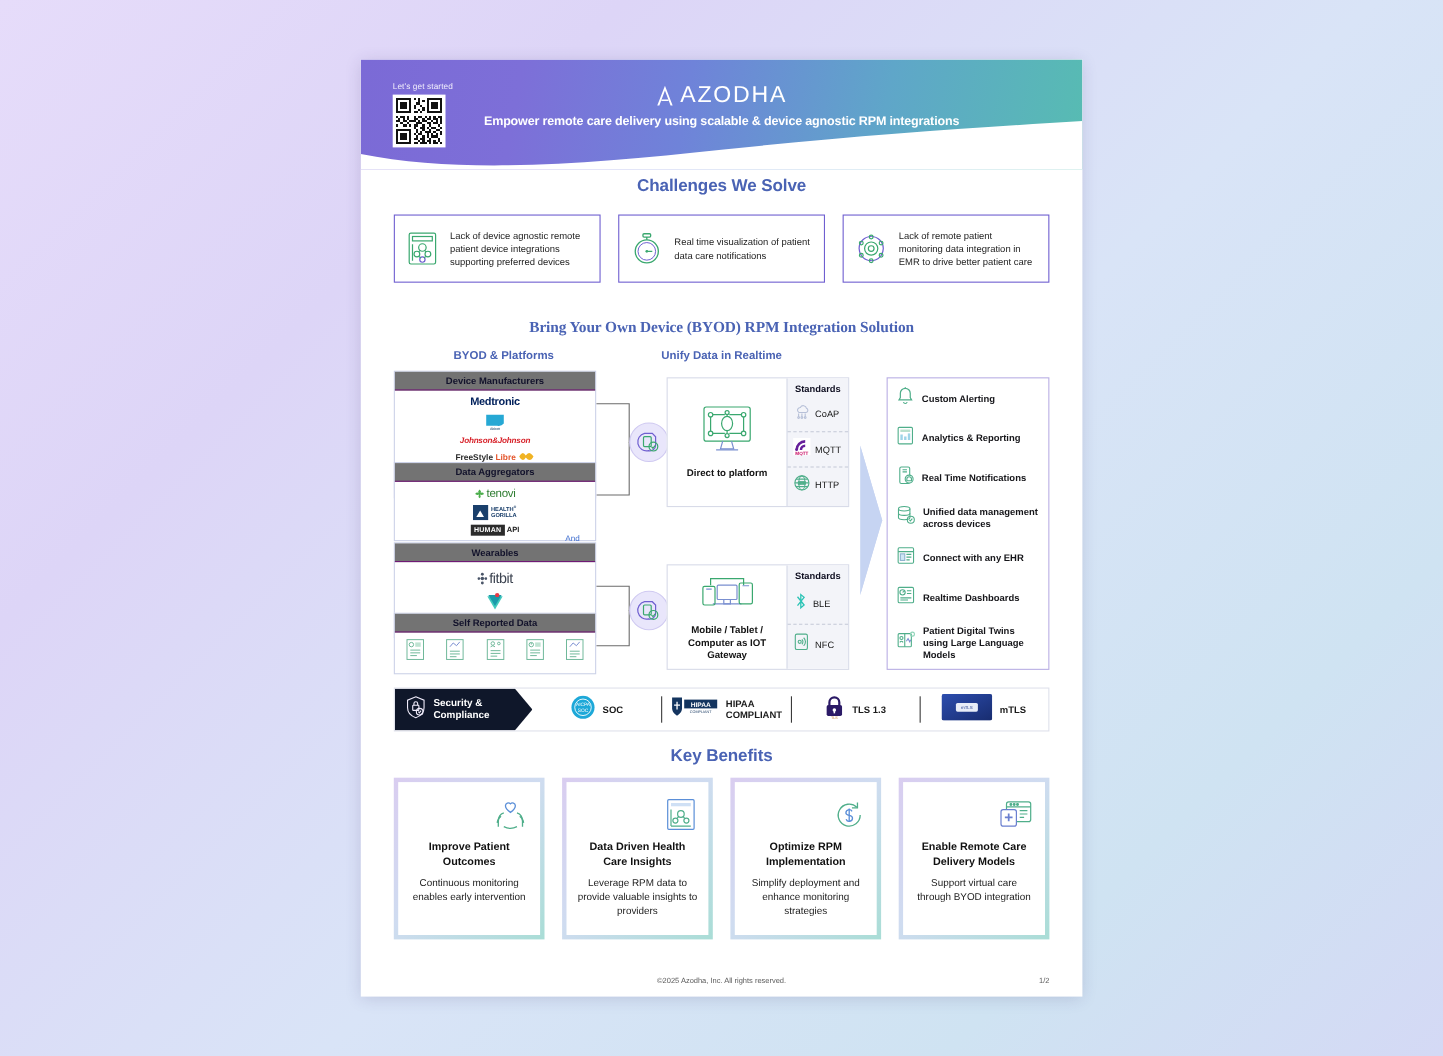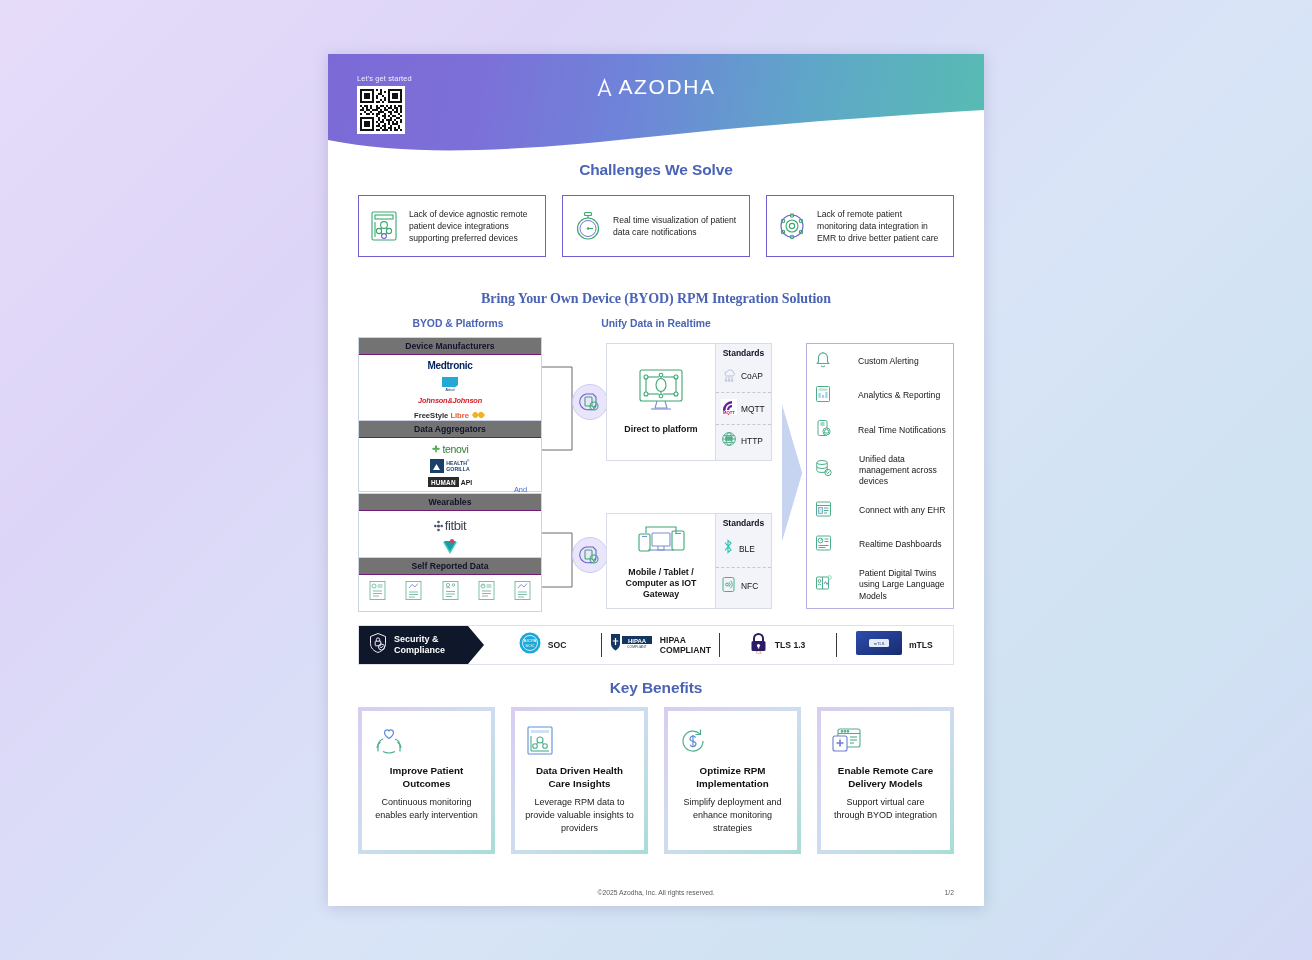--- a/index.html
+++ b/index.html
@@ -155,21 +155,21 @@
   
   .rpanel {
     position: absolute; right: 0; top: 6px;
     width: 148px; height: 266px;
     border: 1px solid #b9aee4; background: #fff;
     padding: 7px 7px 6px 8px;
     display: flex; flex-direction: column; justify-content: space-between;
   }
   .rrow { display: flex; align-items: center; gap: 7px; }
   .rrow .rtext {
-    font-size: 8.6px; font-weight: normal; color: #16161a; line-height: 1.3; margin-left: 20px;
+    font-size: 8.6px; font-weight: bold; color: #16161a; line-height: 1.3;
   }
 
   
   .wires { position: absolute; inset: 0; pointer-events: none; }
 
   
   .secbar {
     position: relative;
     margin: 8px 30px 0 30px;
     height: 40px;
@@ -201,21 +201,21 @@
     display: flex; gap: 16px;
     margin: 10px 30px 0 30px;
   }
   .benefit {
     flex: 1; padding: 4px;
     background: linear-gradient(135deg, #d9cdf0 0%, #cfdcf0 48%, #a9ddd6 100%);
   }
   .benefit-in {
     background: #fff; height: 100%;
     padding: 13px 9px 15px;
-    display: flex; flex-direction: column; align-items: flex-start; gap: 4px;
+    display: flex; flex-direction: column; align-items: flex-end; gap: 4px;
   }
   .b-icon { height: 34px; display: flex; align-items: center; }
   .b-title {
     font-size: 9.8px; font-weight: bold; color: #111; text-align: center;
     line-height: 1.35; margin-top: 2px;
   }
   .b-desc {
     font-size: 9px; color: #222; text-align: center; line-height: 1.42;
     margin-top: 2px;
   }
@@ -339,20 +339,21 @@
     <div class="brand">
       <span class="mark">
         <svg width="17" height="20" viewBox="0 0 17 20">
           <path d="M8.5 1 L15.5 19 L13.6 19 L8.5 5.2 L3.4 19 L1.5 19 Z" fill="#fff"></path>
           <path d="M5.2 13.4 h6.6 v1.5 h-6.6 z" fill="#fff"></path>
         </svg>
       </span>
       <span>AZODHA</span>
     </div>
 
+    <div class="tagline">Empower remote care delivery using scalable &amp; device agnostic RPM integrations</div>
 
     <div class="header-wave">
       <svg viewBox="0 0 656 46" preserveAspectRatio="none">
         <path d="M0,46 L0,30 C90,48 200,40 330,26 C450,13 560,6 656,0 L656,46 Z" fill="#ffffff"></path>
       </svg>
     </div>
   </div>
 
   <div class="sec-title" id="challenges-title">Challenges We Solve</div>
 

